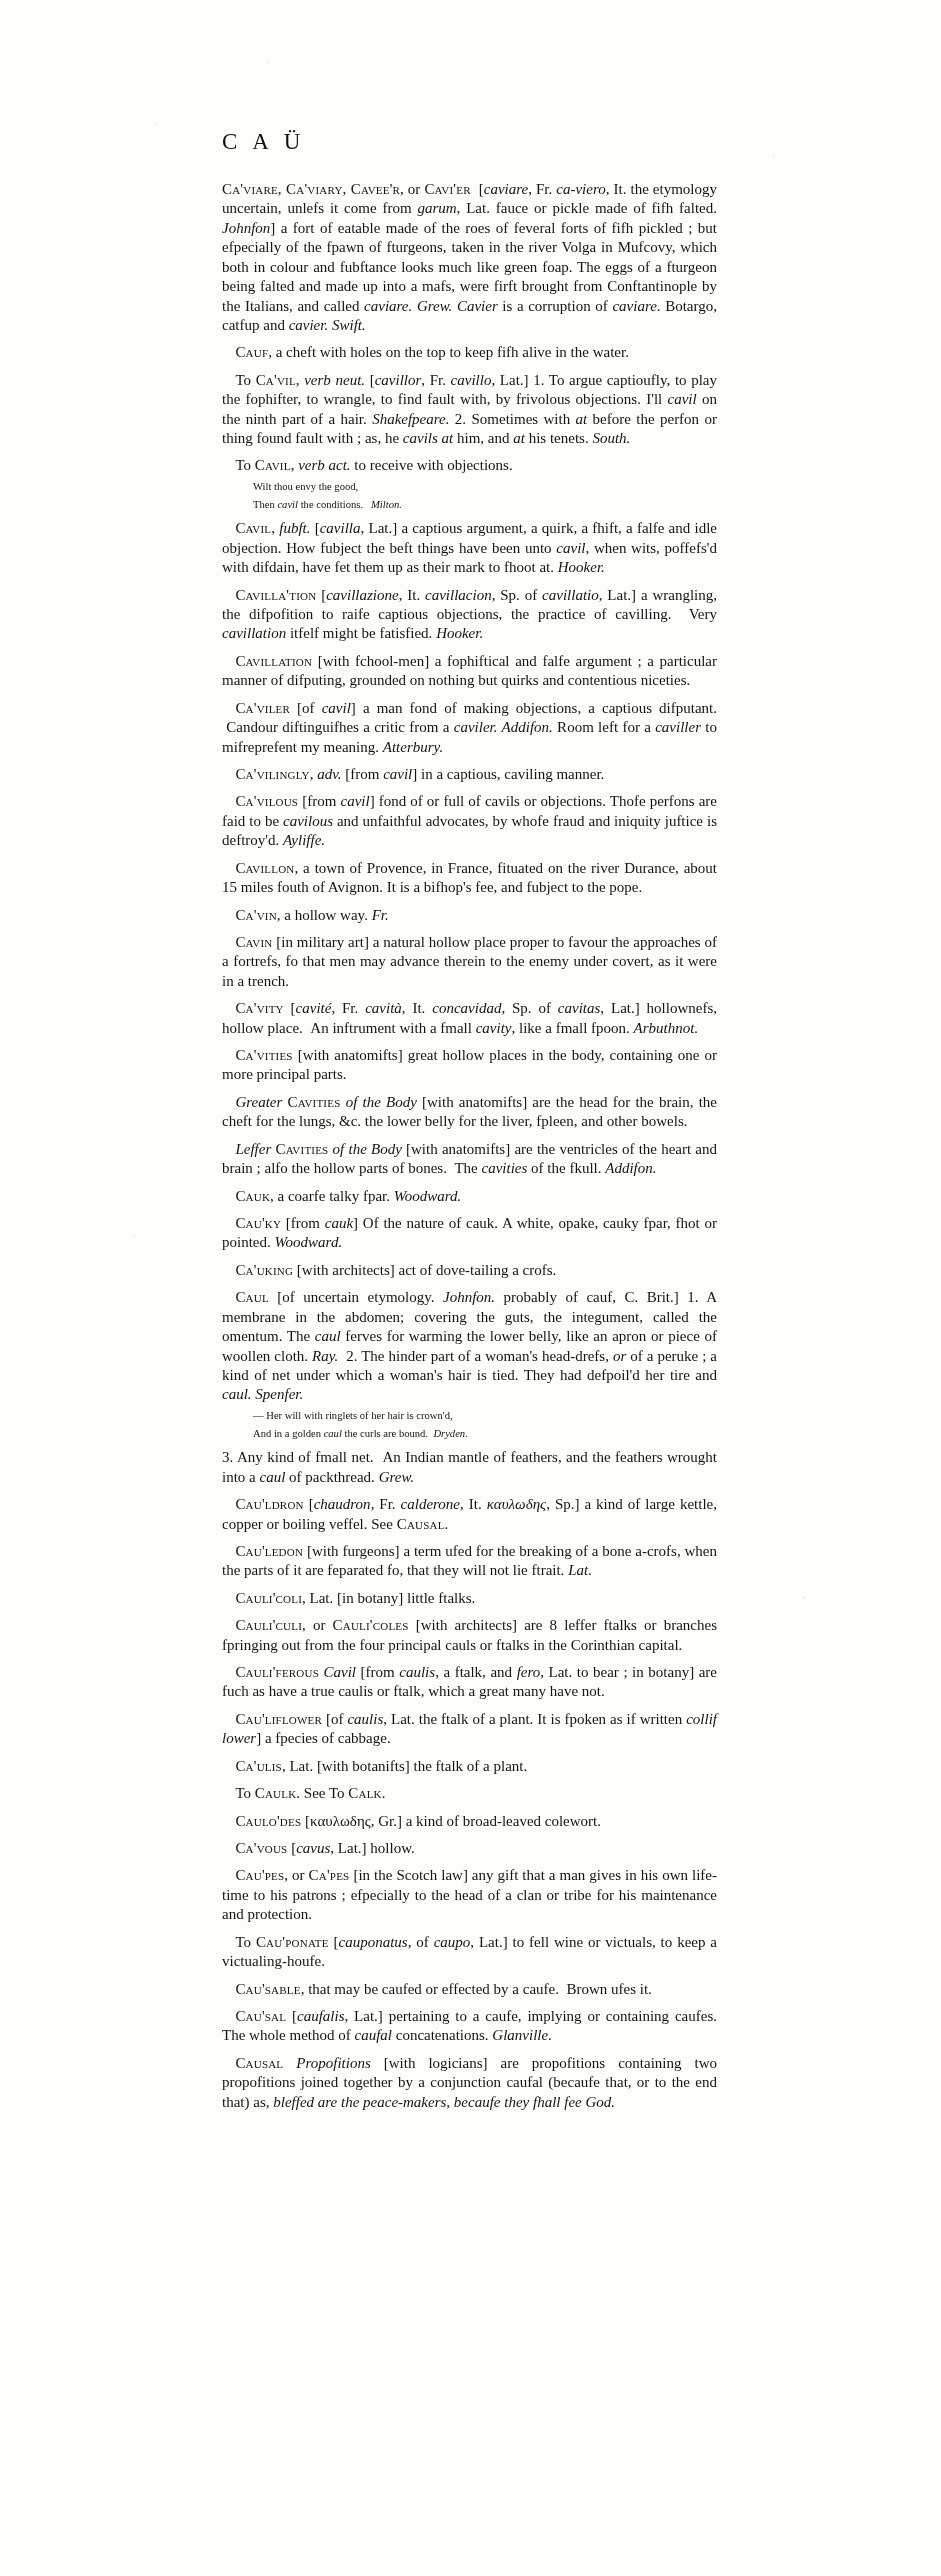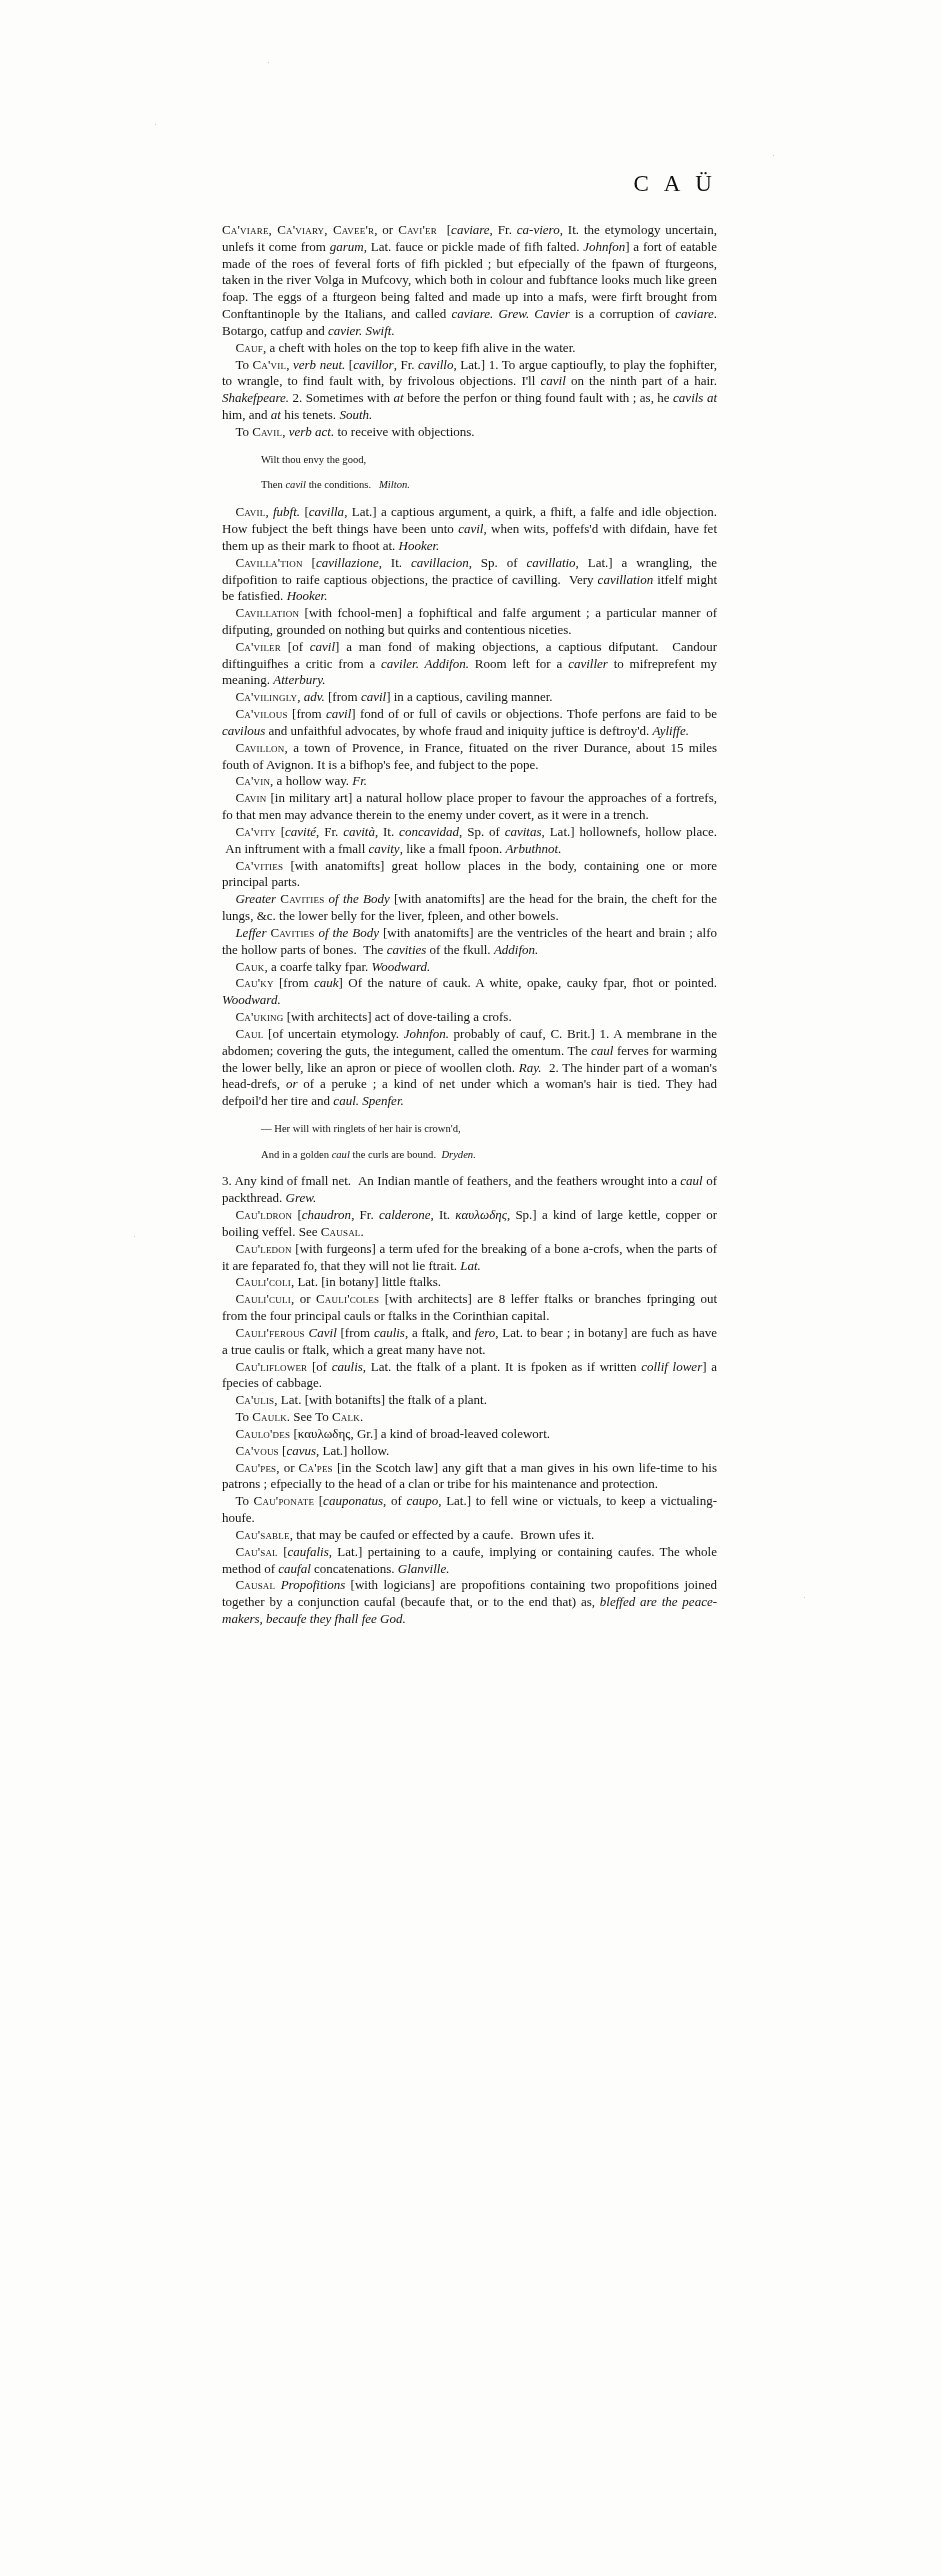--- a/index.html
+++ b/index.html
@@ -18,53 +18,52 @@
     background: #fdfdfb;
     overflow: hidden;
   }
   .page-inner {
     position: absolute;
     left: 222px;
     top: 129px;
     width: 495px;
   }
   .header {
-    text-align: right;
+    text-align: left;
     font-size: 23px;
     letter-spacing: 5.2px;
     font-weight: normal;
     color: #111;
     margin-bottom: 25px;
     font-family: "Liberation Serif", serif;
-    margin-top: 42px;
   }
   .entry {
-    font-size: 13px;
+    font-size: 15px;
     line-height: 1.295;
     color: #141414;
     text-align: justify;
-    margin: 0 0 0px 0;
+    margin: 8px 0 0px 0;
     text-indent: 0;
     hyphens: manual;
   }
   .entry.ind {
     text-indent: 13.4px;
   }
   .sc {
     font-variant: small-caps;
     letter-spacing: 0.2px;
   }
   .it {
     font-style: italic;
   }
   .verse {
     font-size: 10.6px;
     line-height: 1.295;
     color: #141414;
-    margin: 12px;
+    margin: 4px;
     padding-left: 27px;
     text-indent: 0;
   }
   .speckle {
     position: absolute;
     width: 1px;
     height: 1px;
     background: #bdb9ae;
     border-radius: 50%;
   }

